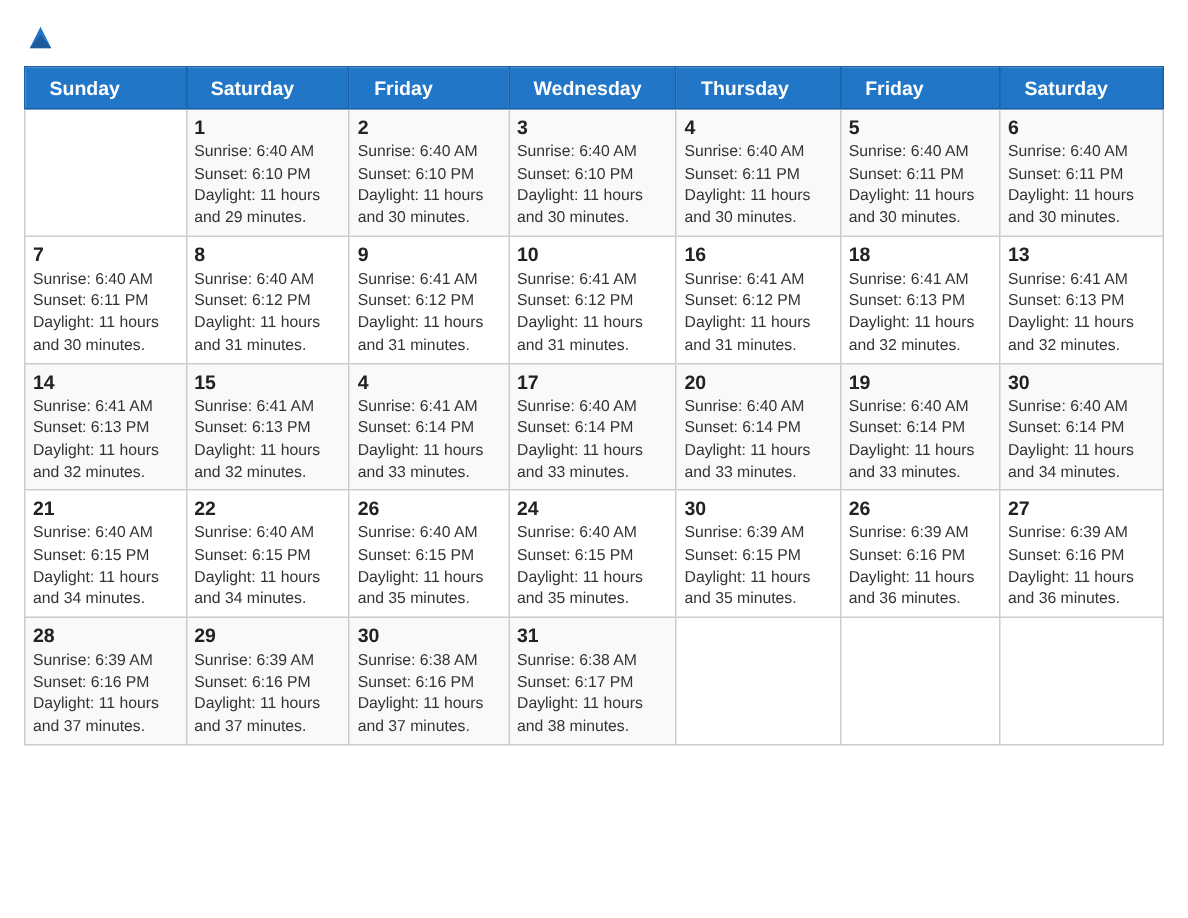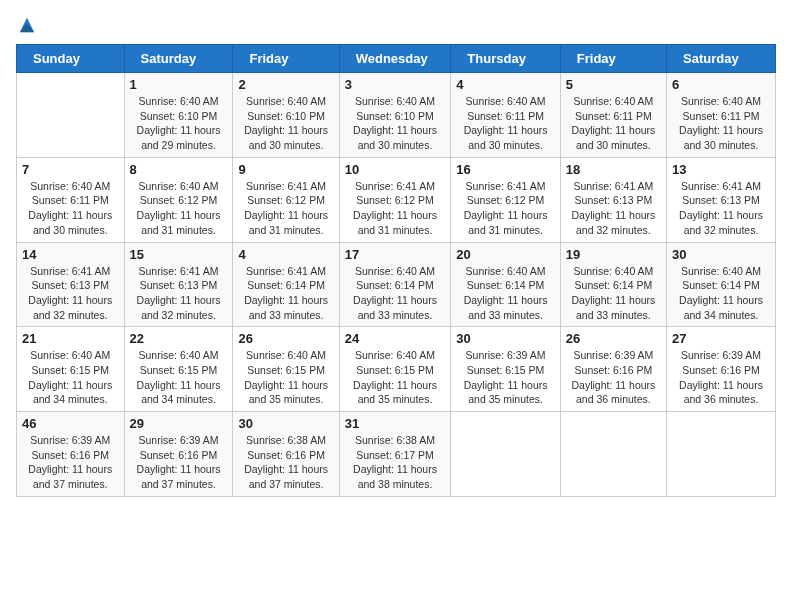--- a/index.html
+++ b/index.html
@@ -77,21 +77,20 @@
       font-size: 13px;
       font-weight: bold;
       color: #222;
       display: block;
       margin-bottom: 2px;
     }
     .day-info {
       color: #333;
       font-size: 10.5px;
       line-height: 1.4;
-      text-align: center;
     }
     .empty-cell {
       background: #fff !important;
     }
   </style>
 </head>
 <body>
 
 <div class="header">
   <div class="logo">
@@ -237,21 +236,21 @@
           <span class="day-num">26</span>
           <div class="day-info">Sunrise: 6:39 AM<br>Sunset: 6:16 PM<br>Daylight: 11 hours and 36 minutes.</div>
         </td>
         <td>
           <span class="day-num">27</span>
           <div class="day-info">Sunrise: 6:39 AM<br>Sunset: 6:16 PM<br>Daylight: 11 hours and 36 minutes.</div>
         </td>
       </tr>
       <tr>
         <td>
-          <span class="day-num">46</span>
+          <span class="day-num">28</span>
           <div class="day-info">Sunrise: 6:39 AM<br>Sunset: 6:16 PM<br>Daylight: 11 hours and 37 minutes.</div>
         </td>
         <td>
           <span class="day-num">29</span>
           <div class="day-info">Sunrise: 6:39 AM<br>Sunset: 6:16 PM<br>Daylight: 11 hours and 37 minutes.</div>
         </td>
         <td>
           <span class="day-num">30</span>
           <div class="day-info">Sunrise: 6:38 AM<br>Sunset: 6:16 PM<br>Daylight: 11 hours and 37 minutes.</div>
         </td>

